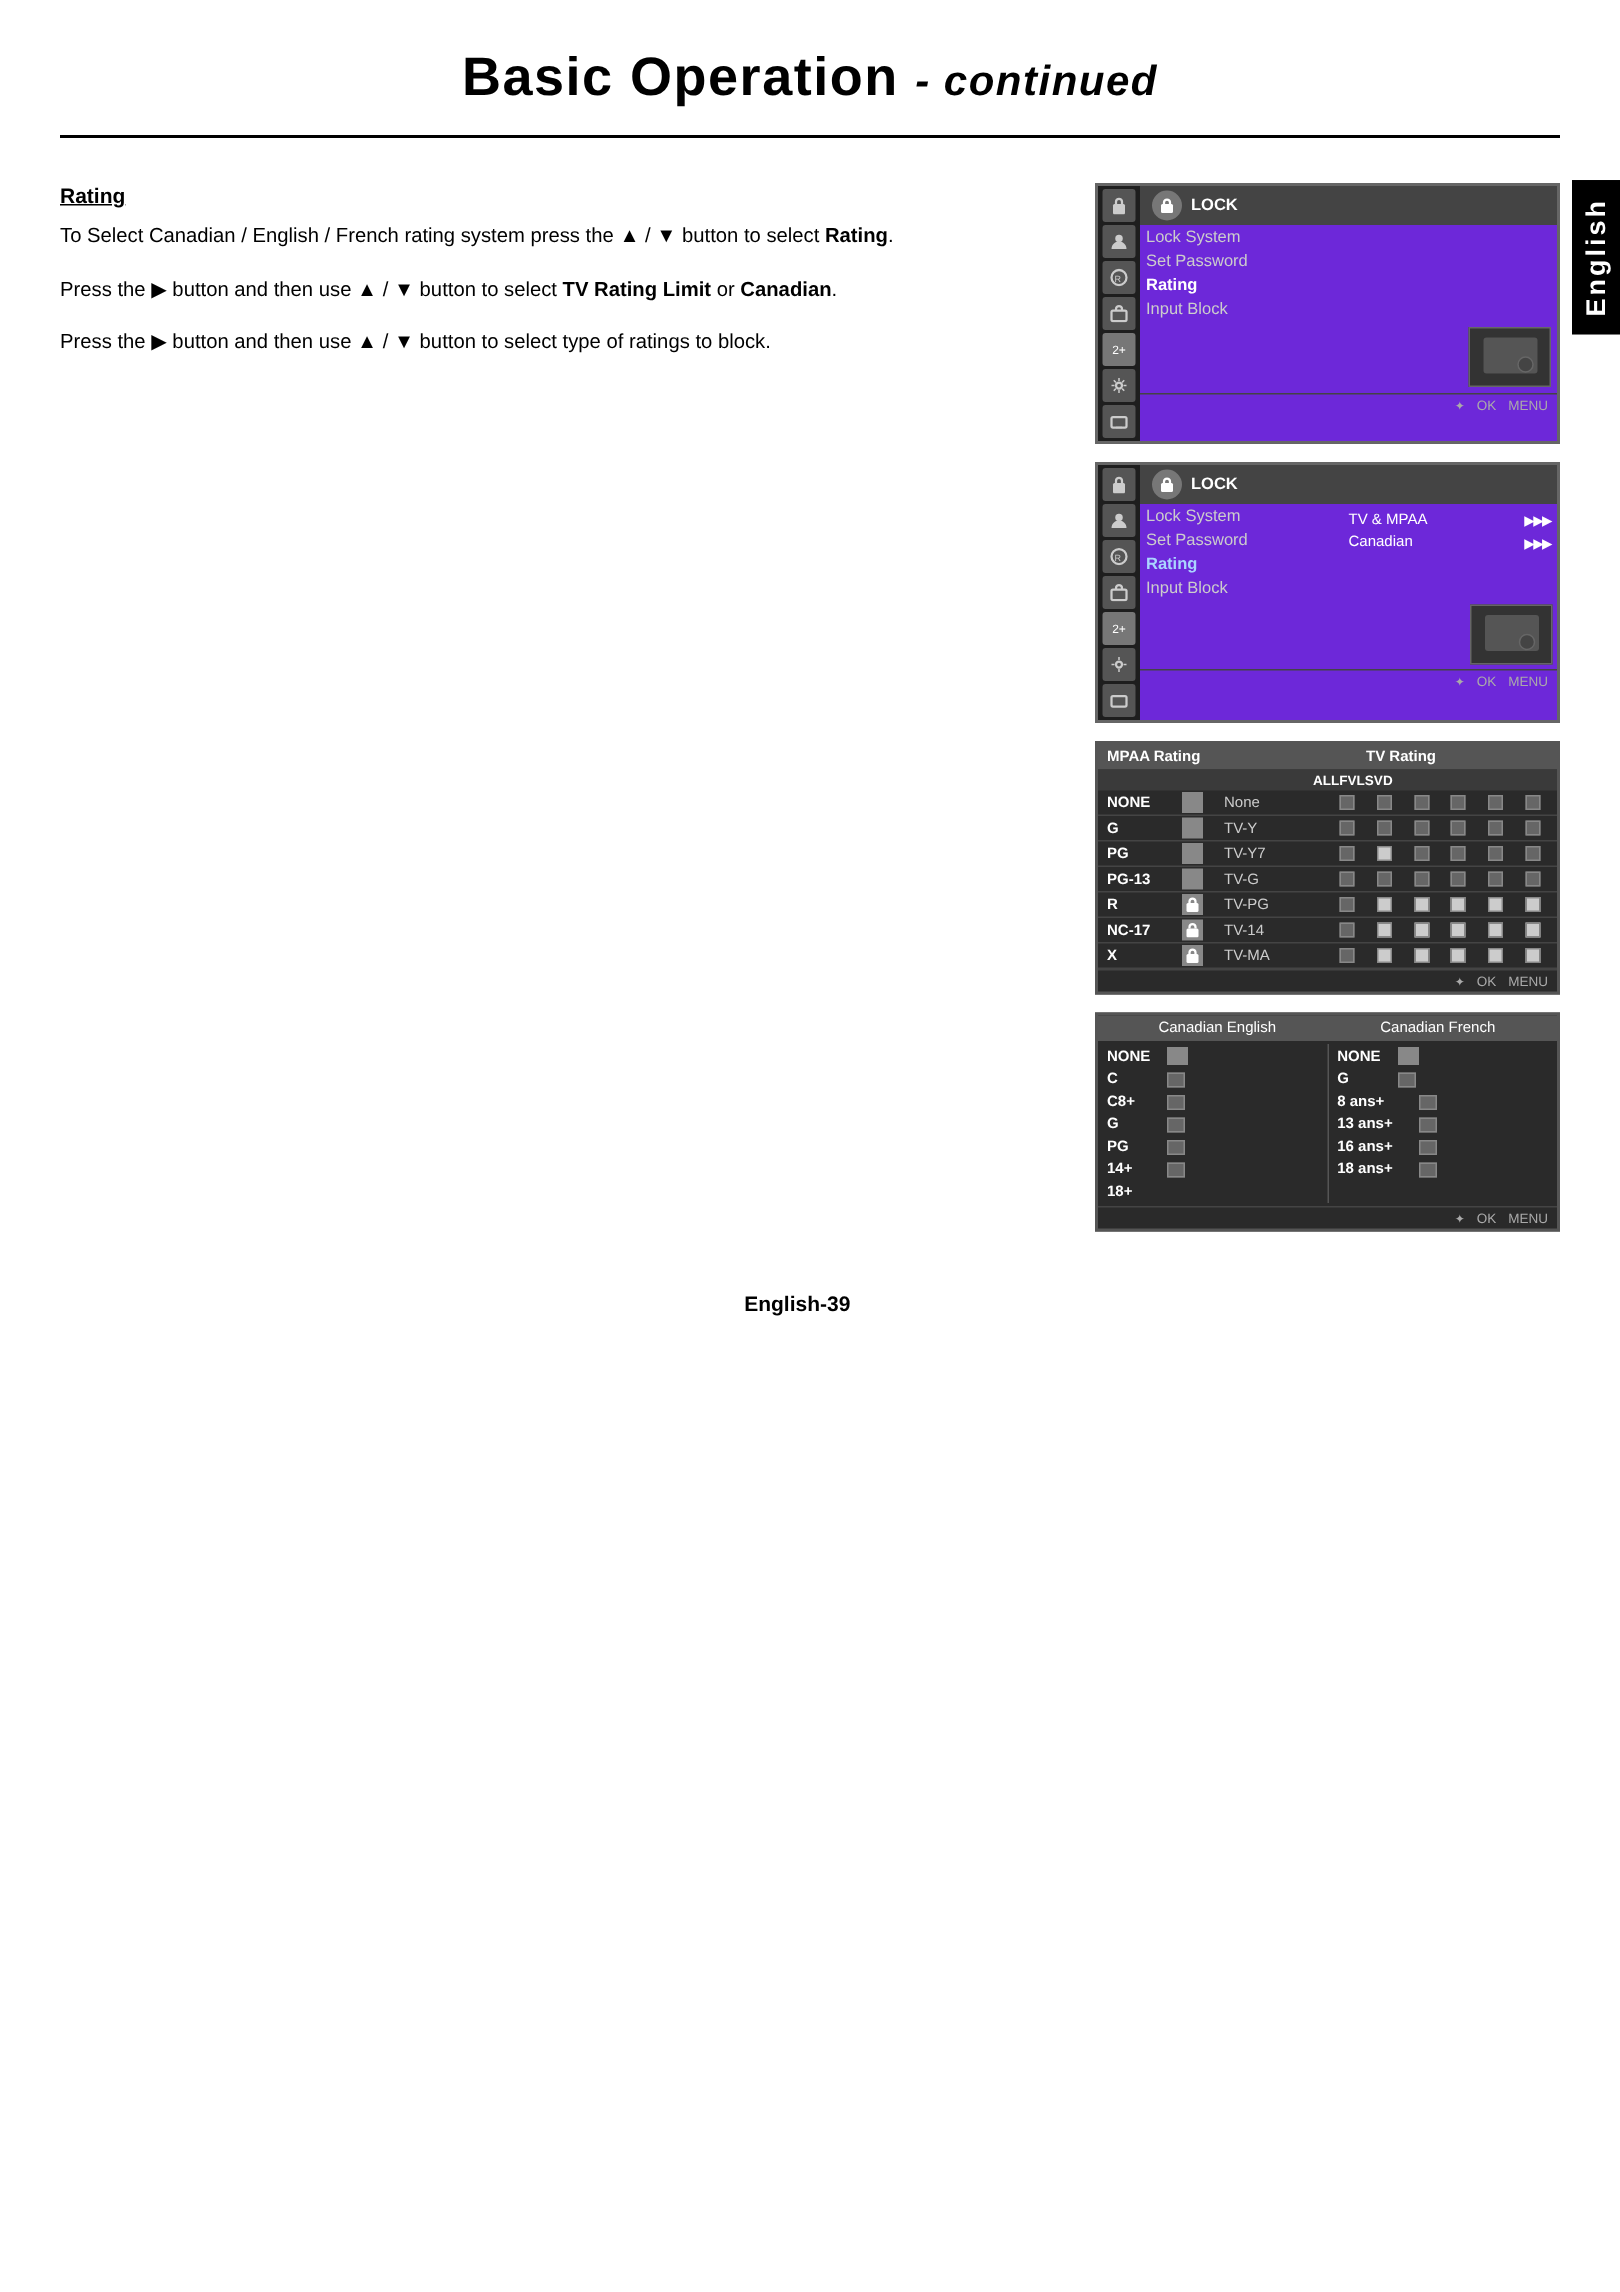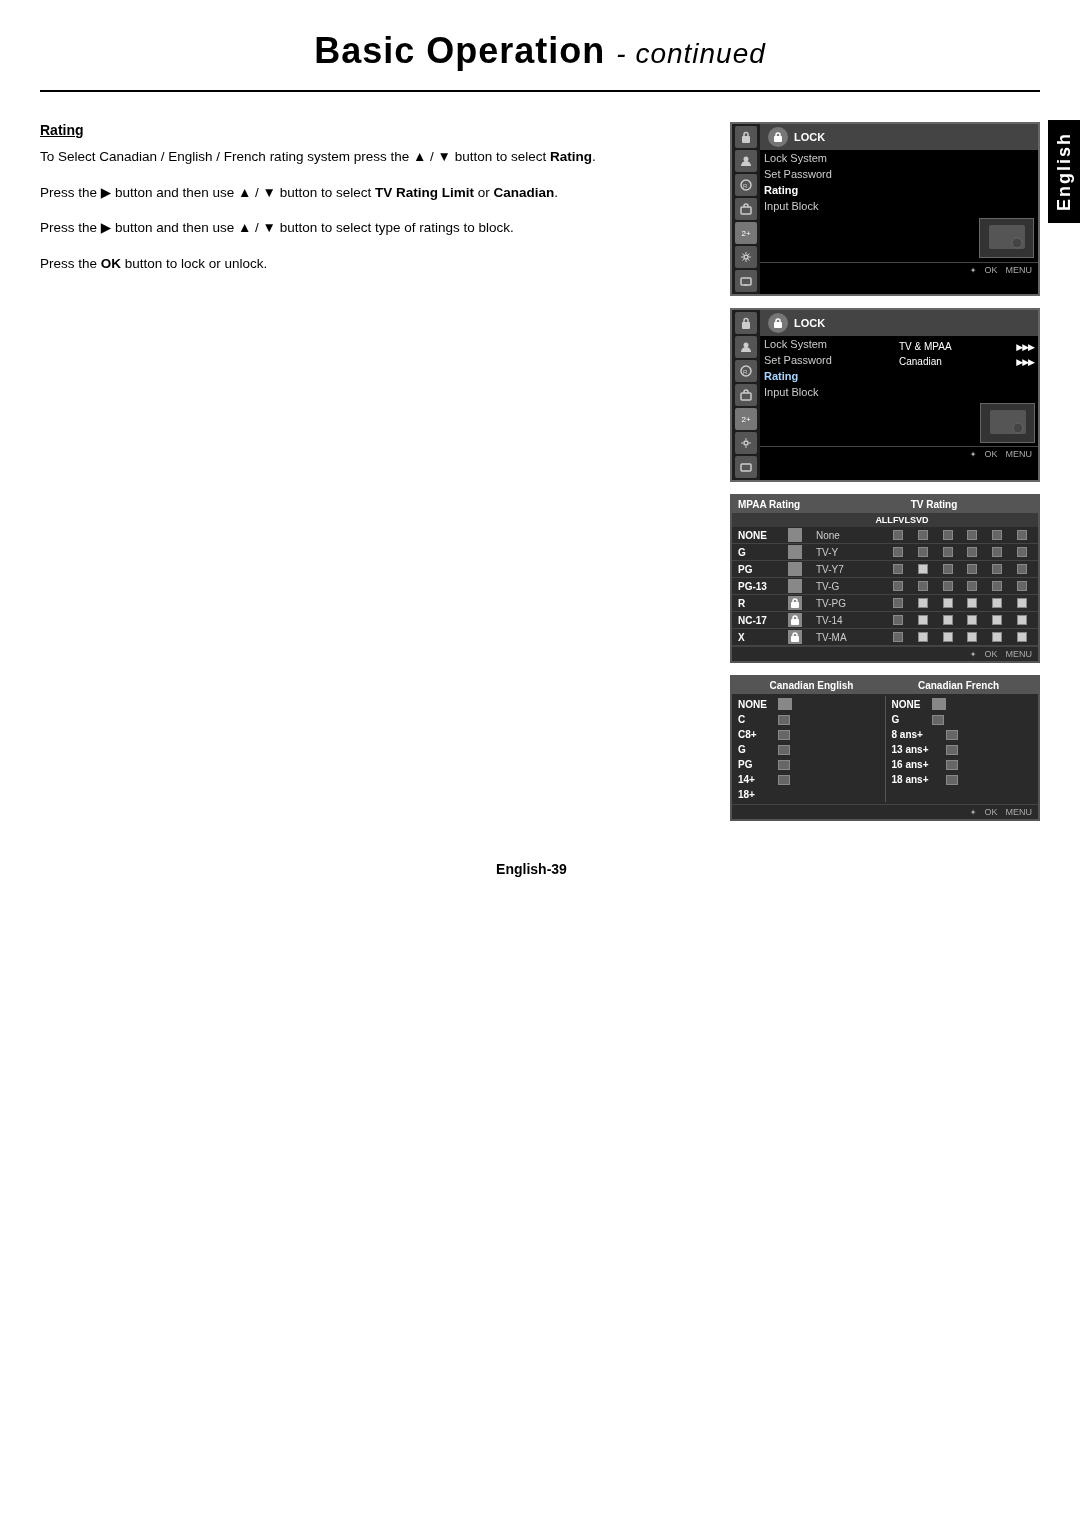--- a/index.html
+++ b/index.html
@@ -217,21 +217,21 @@
       border: 2px solid #555;
       font-size: 10px;
       color: #fff;
     }
 
     .canadian-header {
       display: flex;
       background: #555;
       padding: 3px 6px;
       font-size: 10px;
-      font-weight: bold;
+      font-weight: normal;
     }
 
     .canadian-col { flex: 1; text-align: center; }
 
     .canadian-body {
       display: flex;
     }
 
     .canadian-left, .canadian-right {
       flex: 1;
@@ -312,30 +312,30 @@
       height: 22px;
       background: #555;
       border-radius: 2px;
       display: flex;
       align-items: center;
       justify-content: center;
     }
 
     .menu-content-area {
       flex: 1;
-      background: #000000;
+      background: #6d28d9;
     }
   </style>
 </head>
 <body>
 
 <div class="page-title-area">
   <span class="page-title">
     <span>Basic Operation</span>
-    <span style="font-style:italic; font-weight:normal; font-size:28px;">- continued</span>
+    <span style="font-style:italic; font-weight:bold; font-size:28px;">- continued</span>
   </span>
 </div>
 
 <div class="english-tab">English</div>
 
 <div class="main-content">
 
   <div class="text-area">
 
     <div class="section-title">Rating</div>
@@ -346,23 +346,20 @@
 
     <p class="text-para">
       Press the ▶ button and then use ▲ / ▼ button to select <strong>TV Rating Limit</strong> or <strong>Canadian</strong>.
     </p>
 
     <p class="text-para">
       Press the ▶ button and then use ▲ / ▼ button to select type of ratings to block.
     </p>
 
 
-    <p class="text-para">
-      Press the <strong>OK</strong> button to lock or unlock.
-    </p>
 
 
   </div>
 
   <div class="screenshots-area">
 
     <div class="screenshot-inner">
       <div style="display:flex;">
 
         <div class="side-icons-col">

